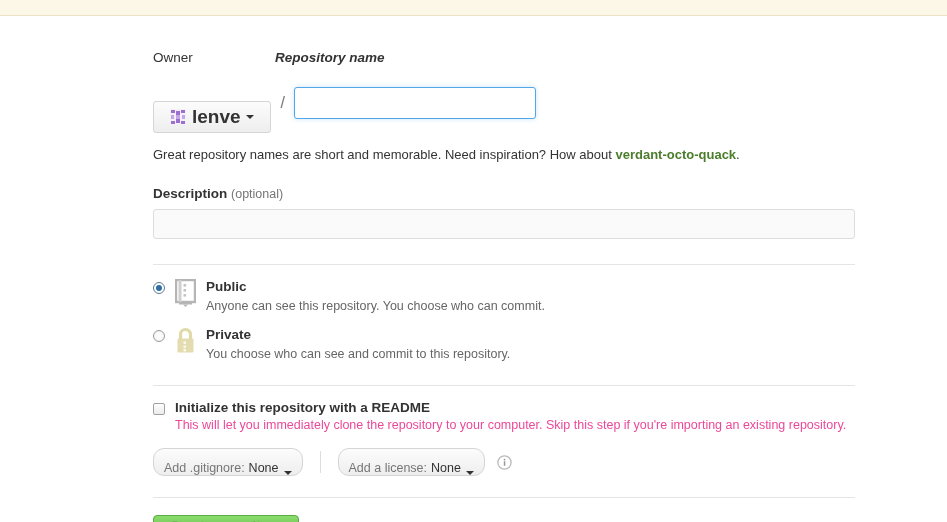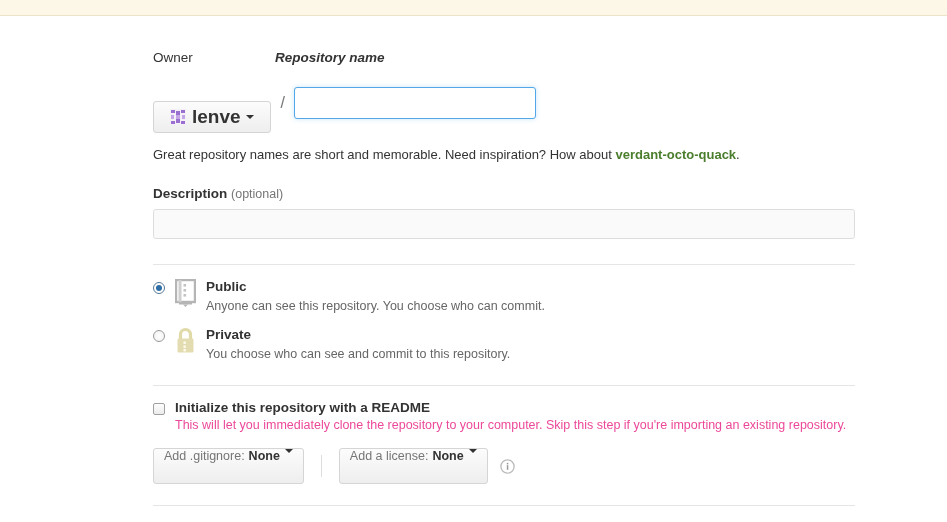--- a/index.html
+++ b/index.html
@@ -237,34 +237,34 @@
   }
 
   
   .dd-row {
     display: flex;
     align-items: center;
     margin-top: 16px;
   }
   .dd-btn {
     display: inline-flex;
-    align-items: flex-start;
-    height: 36px;
+    align-items: flex-end;
+    height: 28px;
     box-sizing: border-box;
     padding: 0 10px;
     background: linear-gradient(#fcfcfc, #eeeeee);
     border: 1px solid #d5d5d5;
-    border-radius: 3px;
+    border-radius: 11px;
     cursor: pointer;
     font-size: 12.5px;
     color: #767676;
     white-space: nowrap;
   }
   .dd-btn .dd-value {
-    font-weight: bold;
+    font-weight: normal;
     color: #333;
     margin-left: 4px;
     margin-right: 5px;
   }
   .dd-sep {
     width: 1px;
     height: 22px;
     background: #dddddd;
     margin: 0 17px;
   }

